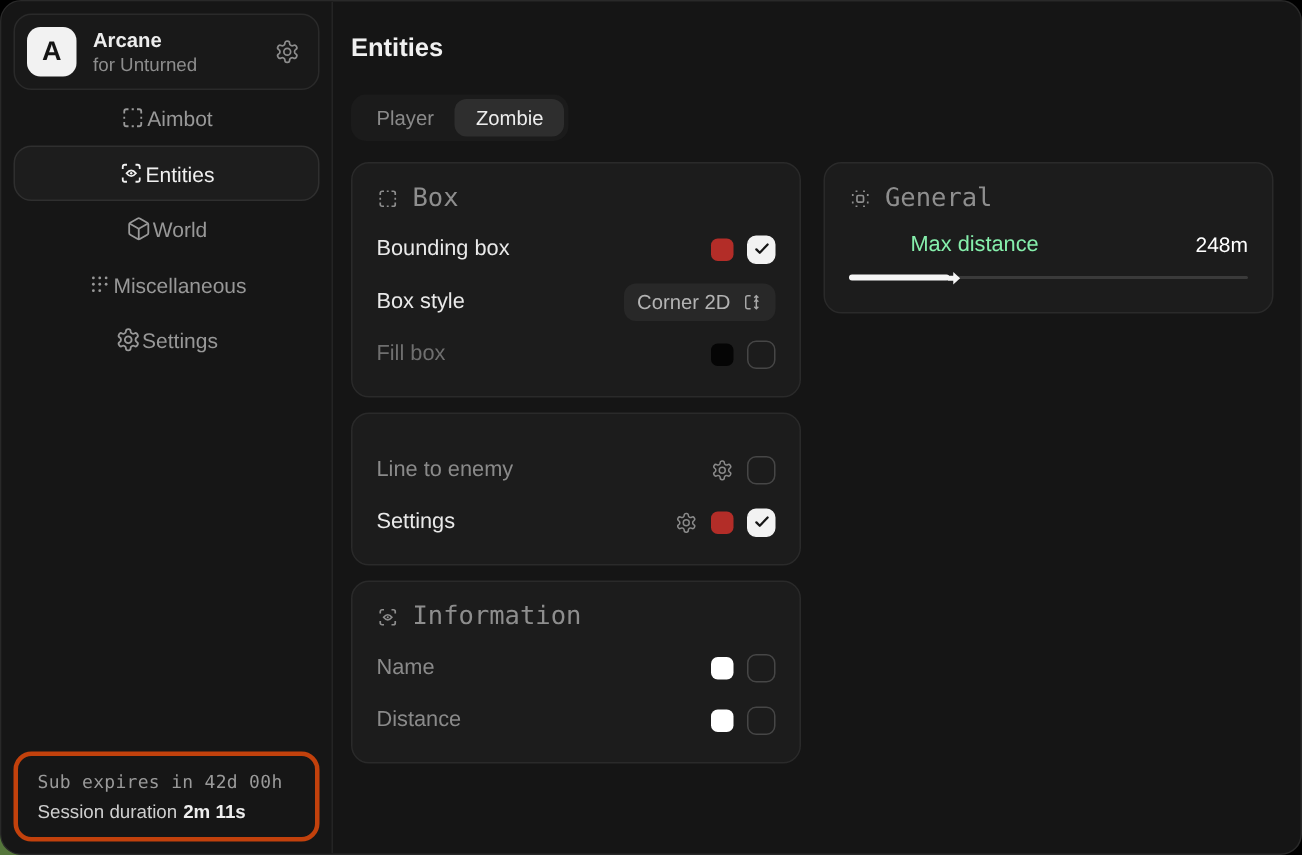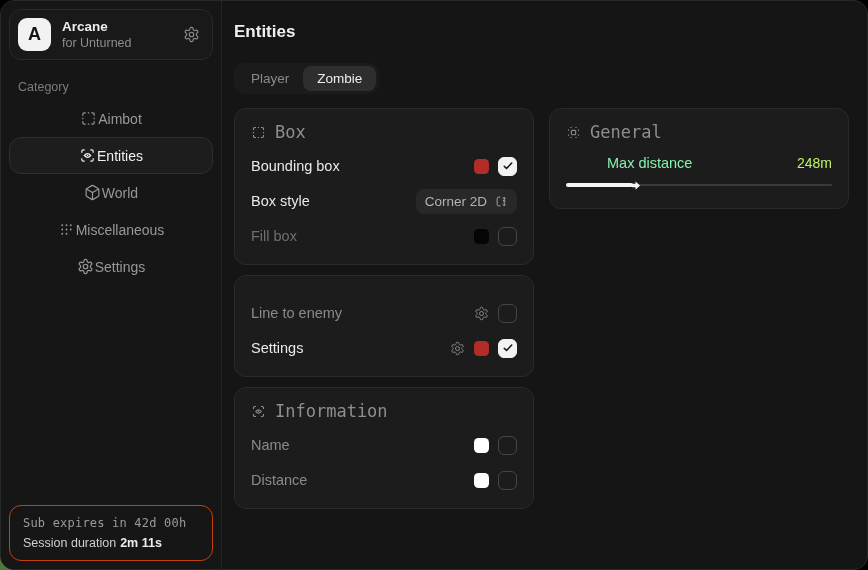--- a/index.html
+++ b/index.html
@@ -22,21 +22,21 @@
   .brand-sub  { font-size:12.5px; color:#8d8d8d; margin-top:2px; }
   .brand-gear { margin-left:auto; color:#8d8d8d; display:flex; cursor:pointer; }
   .category { margin:20px 9px 6px; font-size:12.5px; color:#7c7c7c; }
   .nav { display:flex; flex-direction:column; }
   .nav-item { display:flex; align-items:center; gap:1px; padding:9px 11px;
               border-radius:12px; border:1px solid transparent;
               color:#989898; font-size:14px; cursor:pointer;justify-content:center; }
   .nav-item.active { background:#1d1d1d; border-color:#2f2f2f; color:#f0f0f0; }
   .nav-item .nicon { display:flex; color:inherit; }
   .side-spacer { flex:1; }
-  .session { border:1px solid #c2410c; border-radius:12px; padding:10px 13px; }
+  .session { border:3px solid #c2410c; border-radius:12px; padding:10px 13px; }
   .session-line1 { font-family:"DejaVu Sans Mono", monospace; font-size:12px;
                    color:#9a9a9a; letter-spacing:0.2px; }
   .session-line2 { margin-top:6px; font-size:12.5px; color:#cfcfcf; }
   .session-line2 b { color:#ededed; margin-left:4px; }
 
   
   .main { flex:1; padding:21px 20px 0 12px; }
   .page-title { font-size:17px; font-weight:bold; color:#f0f0f0; }
   .tabs { display:inline-flex; background:#1b1b1b; border-radius:10px; padding:3px;
           margin-top:21px; }
@@ -63,21 +63,21 @@
   .select { display:flex; align-items:center; gap:8px; background:#282828;
             border-radius:8px; padding:5px 9px; font-size:13.5px; color:#b3b3b3;
             cursor:pointer; }
   .select.dim { color:#8a8a8a; }
   .select .sicon { display:flex; color:#a8a8a8; }
   .gear-sm { display:flex; color:#8a8a8a; cursor:pointer; }
 
   
   .gen-row { display:flex; align-items:center; justify-content:space-between; margin-top:13px; }
   .gen-label { font-size:14.5px; color:#86efac;margin-left:41px; }
-  .gen-value { font-size:14px; color:#bef264; }
+  .gen-value { font-size:14px; color:#ffffff; }
   .slider { position:relative; height:12px; margin-top:8px; cursor:pointer; }
   .slider-track { position:absolute; left:0; right:0; top:5px; height:2px;
                   background:#3a3a3a; border-radius:1px; }
   .slider-fill { position:absolute; left:0; top:4px; height:4px; background:#f5f5f5;
                  border-radius:2px; }
   .slider-thumb { position:absolute; top:0.5px; margin-left:-3px; display:flex; }
 </style>
 </head>
 <body>
 
@@ -162,21 +162,20 @@
           <div class="brand-name">Arcane</div>
           <div class="brand-sub">for Unturned</div>
         </div>
         <span class="brand-gear">
           <svg width="17" height="17" viewBox="0 0 24 24" fill="none" stroke="currentColor" stroke-width="1.6">
               <use href="#i-gear"></use>
             </svg>
         </span>
       </div>
 
-      <div class="category">Category</div>
 
       <div class="nav">
         <div class="nav-item">
           <span class="nicon">
             <svg width="17" height="17" viewBox="0 0 24 24" fill="none" stroke="currentColor" stroke-width="1.7">
                 <use href="#i-boxselect"></use>
               </svg>
           </span>
           <span>Aimbot</span>
         </div>

